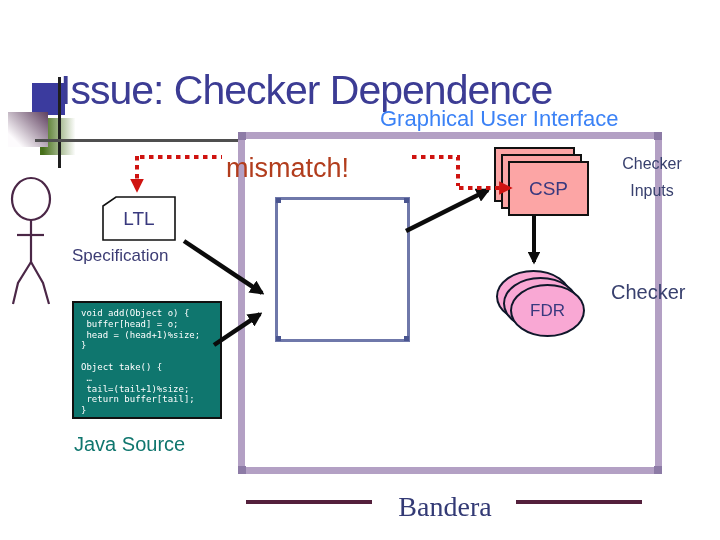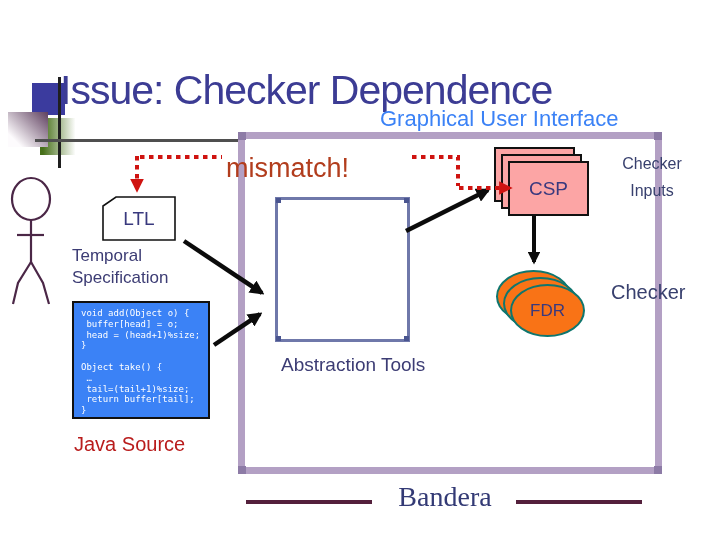--- a/index.html
+++ b/index.html
@@ -32,44 +32,44 @@
   .toolbox{left:275px;top:197px;width:135px;height:145px;background:#ffffff;
            border:3px solid #6f78aa;box-sizing:border-box;}
   .thandle{position:absolute;width:5px;height:5px;background:#4a5590;}
   .t-tl{left:-2px;top:-2px;} .t-tr{right:-2px;top:-2px;}
   .t-bl{left:-2px;bottom:-2px;} .t-br{right:-2px;bottom:-2px;}
 
   .ltl-label{left:103px;top:197px;width:72px;height:43px;display:flex;align-items:center;
              justify-content:center;font-size:19px;color:#39397e;z-index:6;border-radius:11px;}
   .temporal{left:72px;top:245px;font-size:17px;line-height:22px;color:#3c3c74;}
 
-  .codebox{left:72px;top:301px;width:138px;height:118px;background:#3b82f6;
+  .codebox{left:72px;top:301px;width:150px;height:118px;background:#0f766e;
            border:2px solid #111;box-sizing:border-box;}
   .codebox pre{margin:0;padding:5px 2px 2px 7px;font-family:"DejaVu Sans Mono",monospace;
                font-size:9px;line-height:10.8px;color:#ffffff;white-space:pre;}
-  .javasrc{left:74px;top:433px;font-size:20px;color:#b91c1c;}
+  .javasrc{left:74px;top:433px;font-size:20px;color:#0f766e;}
 
   .tools-cap{left:281px;top:352px;font-size:19px;line-height:26px;color:#3c3c74;}
 
   .cspbox{width:81px;height:55px;background:#fca5a5;border:2px solid #111;
           box-sizing:border-box;}
   .csp1{left:494px;top:147px;} .csp2{left:501px;top:154px;}
   .csp3{left:508px;top:161px;display:flex;align-items:center;justify-content:center;
         font-size:19px;color:#39397e;}
   .inputs-cap{left:602px;top:150px;width:100px;text-align:center;font-size:16px;
               line-height:27px;color:#38406e;}
 
-  .oval{width:75px;height:53px;background:#f97316;border:2px solid #0f766e;
+  .oval{width:75px;height:53px;background:#f9a8d4;border:2px solid #0f172a;
         border-radius:50%;box-sizing:border-box;}
   .fdr1{left:496px;top:270px;} .fdr2{left:503px;top:277px;}
   .fdr3{left:510px;top:284px;display:flex;align-items:center;justify-content:center;
         font-size:17px;color:#39397e;}
   .checkers-cap{left:611px;top:276px;font-size:20px;line-height:33px;color:#38406e;}
 
-  .bandera{left:375px;top:481px;width:140px;text-align:center;font-size:28px;
+  .bandera{left:375px;top:491px;width:140px;text-align:center;font-size:28px;
            font-family:"Liberation Serif",serif;color:#333a75;}
   .brule{height:4px;background:#54203c;top:500px;}
   .brule-l{left:246px;width:126px;} .brule-r{left:516px;width:126px;}
 
   .z1{z-index:1;} .z2{z-index:2;} .z6{z-index:6;}
   svg.overlay{position:absolute;left:0;top:0;z-index:5;pointer-events:none;}
 </style>
 </head>
 <body>
 
@@ -91,26 +91,24 @@
 
 <div class="abs mismatch z6">mismatch!</div>
 
 <div class="abs toolbox z2">
   <div class="thandle t-tl"></div>
   <div class="thandle t-tr"></div>
   <div class="thandle t-bl"></div>
   <div class="thandle t-br"></div>
 </div>
 <div class="abs tools-cap z6">
-  <div>Abstraction Tools</div>
 </div>
 
 <div class="abs ltl-label">LTL</div>
 <div class="abs temporal z6">
-  <div>Temporal</div>
   <div>Specification</div>
 </div>
 
 <div class="abs codebox z2">
   <pre>void add(Object o) {
  buffer[head] = o;
  head = (head+1)%size;
 }
 
 Object take() {

